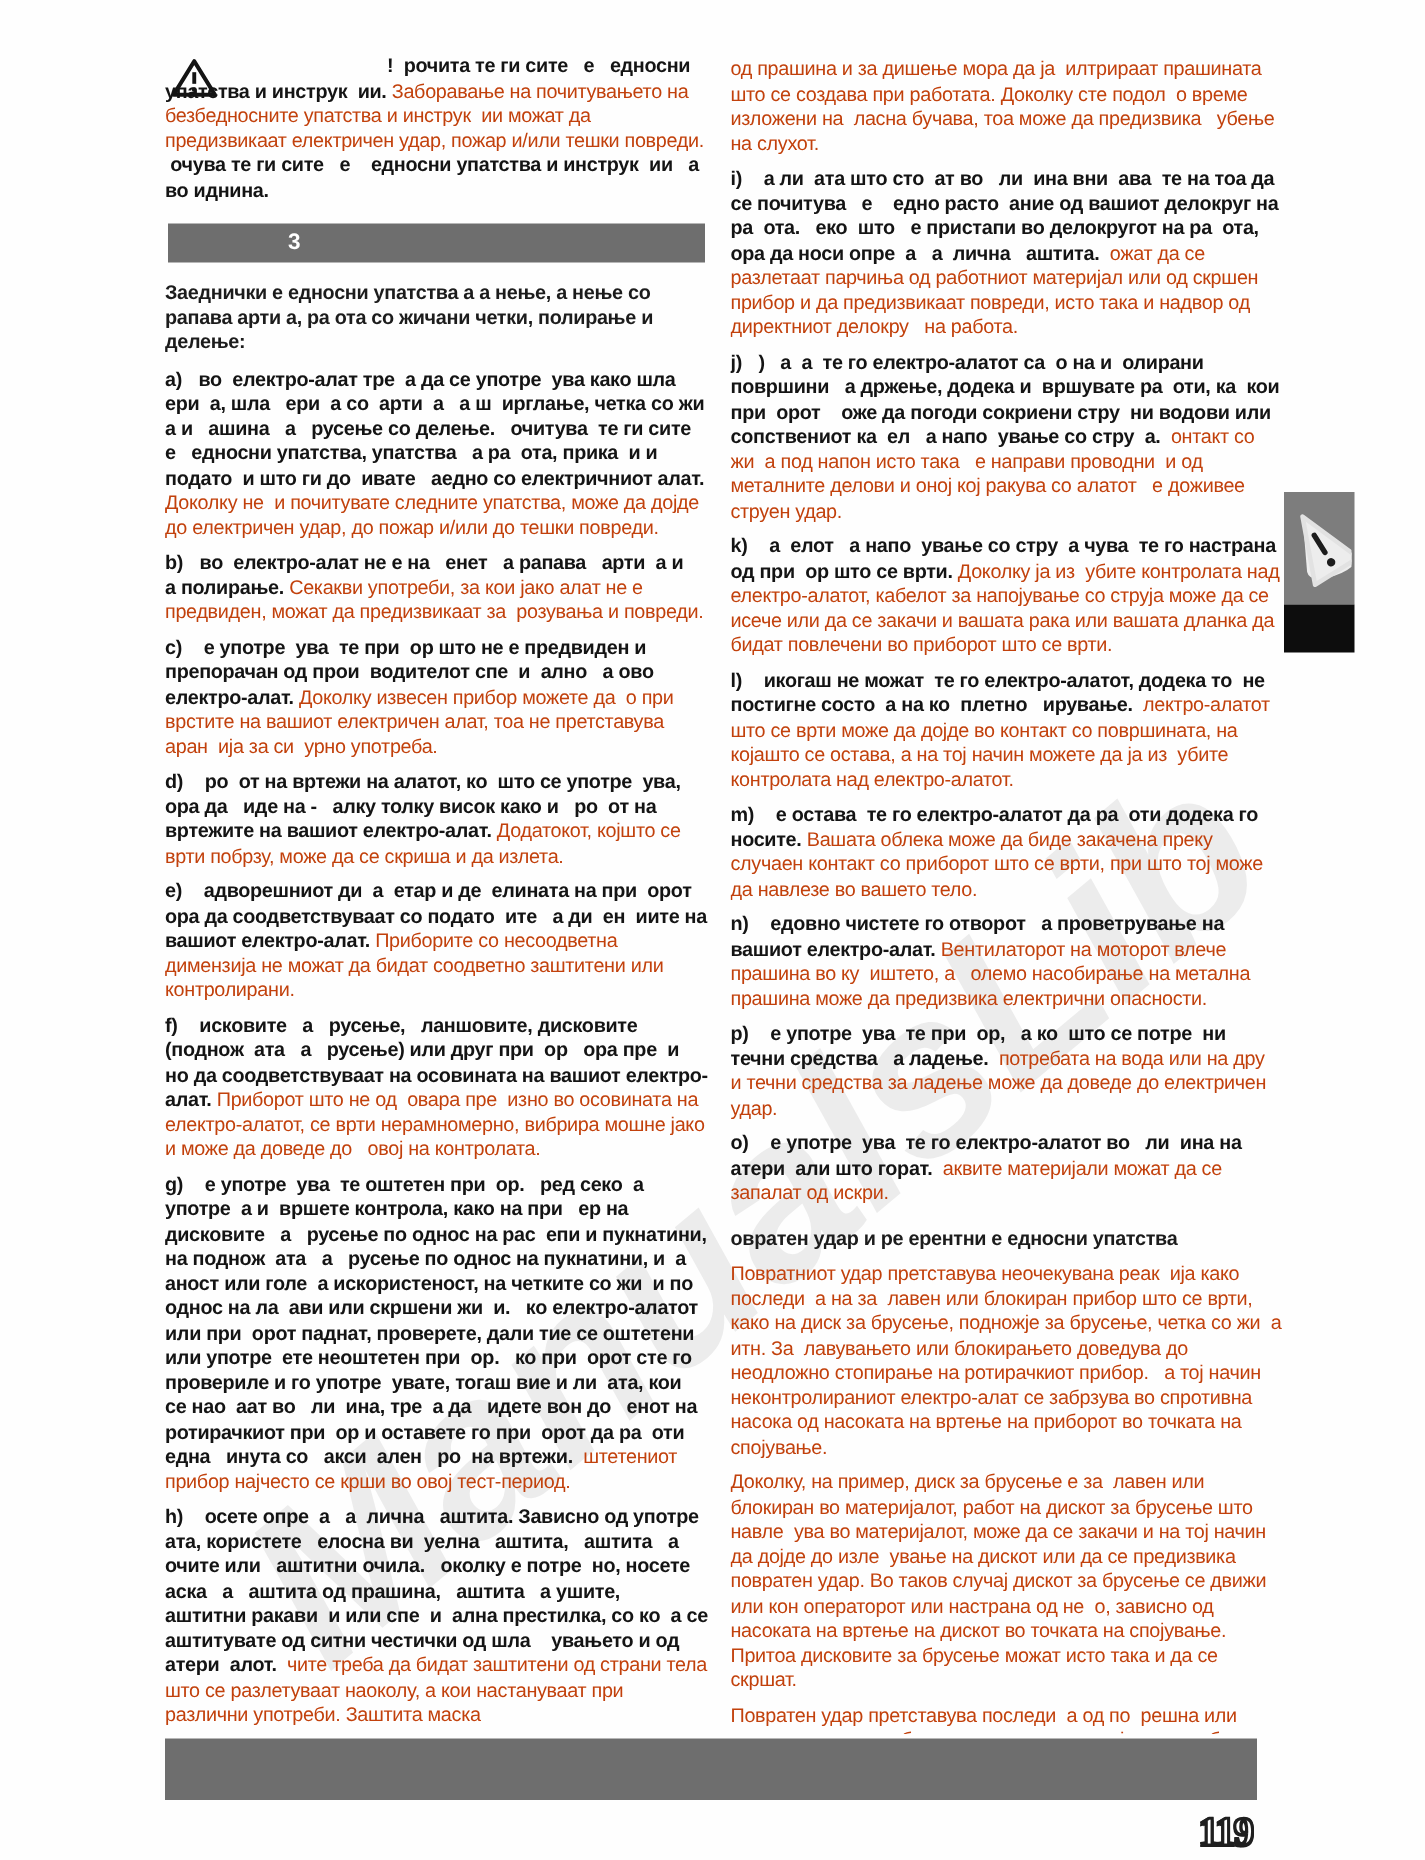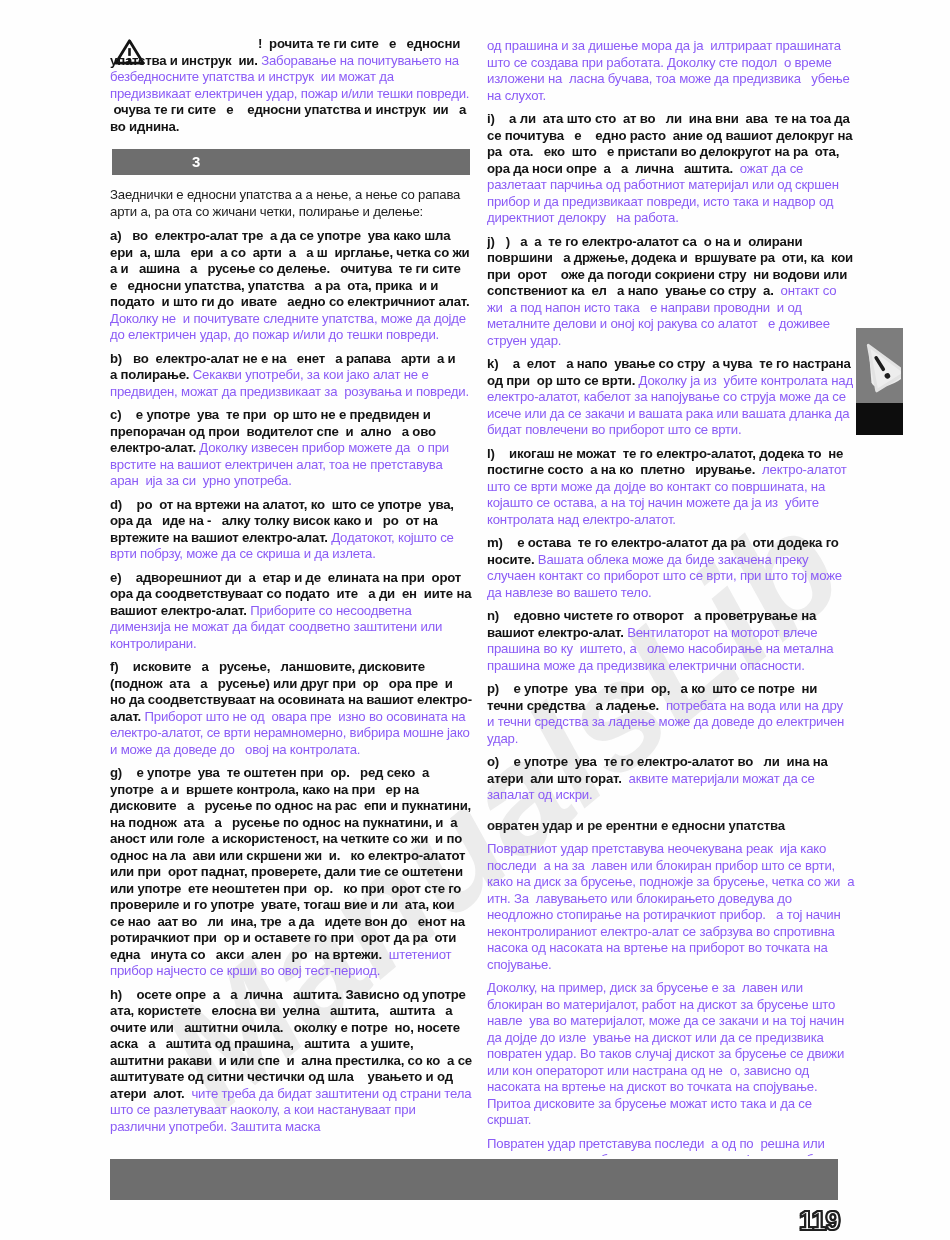--- a/index.html
+++ b/index.html
@@ -8,40 +8,41 @@
     background:#fefefe;overflow:hidden;
     font-family:"Liberation Sans","DejaVu Sans",sans-serif;
     color:#1c1c1c;
   }
   .col{position:absolute;top:36px;overflow:hidden;}
   .col-left{left:110px;width:362px;height:1120px;}
   .col-right{left:487px;top:38px;width:368px;height:1118px;}
   p{margin:0 0 7px 0;font-size:13.2px;line-height:16.5px;letter-spacing:-0.2px;}
   p b,p span{white-space:pre-wrap;}
   b{font-weight:bold;color:#141414;}
-  span.reg{color:#8b5cf6;}
+  span.reg{color:#c2410c;}
   .warn-wrap{position:relative;}
   .warn-icon{position:absolute;left:4px;top:2px;}
   .warn-lead{text-indent:0;}
   .warn-lead b.lead{display:inline;}
   .warn-p2{margin-top:0;}
   .section-bar{
     margin:14px 0 12px 2px;width:358px;height:26px;background:#6e6e6e;
     color:#ffffff;font-weight:bold;font-size:15px;line-height:26px;
     padding-left:80px;box-sizing:border-box;
   }
-  .heading{font-weight:normal;margin-bottom:8px;}
+  .heading{font-weight:bold;margin-bottom:8px;}
   .item .lbl{margin-right:11px;}
   .subheading{font-weight:bold;margin:14px 0 7px 0;}
   .footer-bar{position:absolute;left:110px;top:1159px;width:728px;height:41px;background:#6e6e6e;}
   .page-number{
     position:absolute;left:799px;top:1206px;
     font-size:27px;font-weight:bold;color:#ffffff;letter-spacing:-1px;
     -webkit-text-stroke:2px #1f1f1f;
     text-shadow:-1px -1px 0 #1f1f1f,1px -1px 0 #1f1f1f,-1px 1px 0 #1f1f1f,1px 1px 0 #1f1f1f;
+    font-family:Liberation Serif, serif;
   }
   .side-tab{position:absolute;left:856px;top:328px;width:47px;height:107px;}
   .side-tab .tab-top{width:47px;height:75px;background:#7d7d7d;display:flex;align-items:center;justify-content:center;}
   .side-tab .tab-bottom{width:47px;height:32px;background:#0d0d0d;}
   .watermark{
     position:absolute;left:130px;top:1010px;width:1100px;
     transform:rotate(-40deg);transform-origin:0 0;
     font-size:150px;font-weight:bold;font-style:italic;
     color:rgba(110,110,110,0.12);pointer-events:none;white-space:nowrap;
   }

